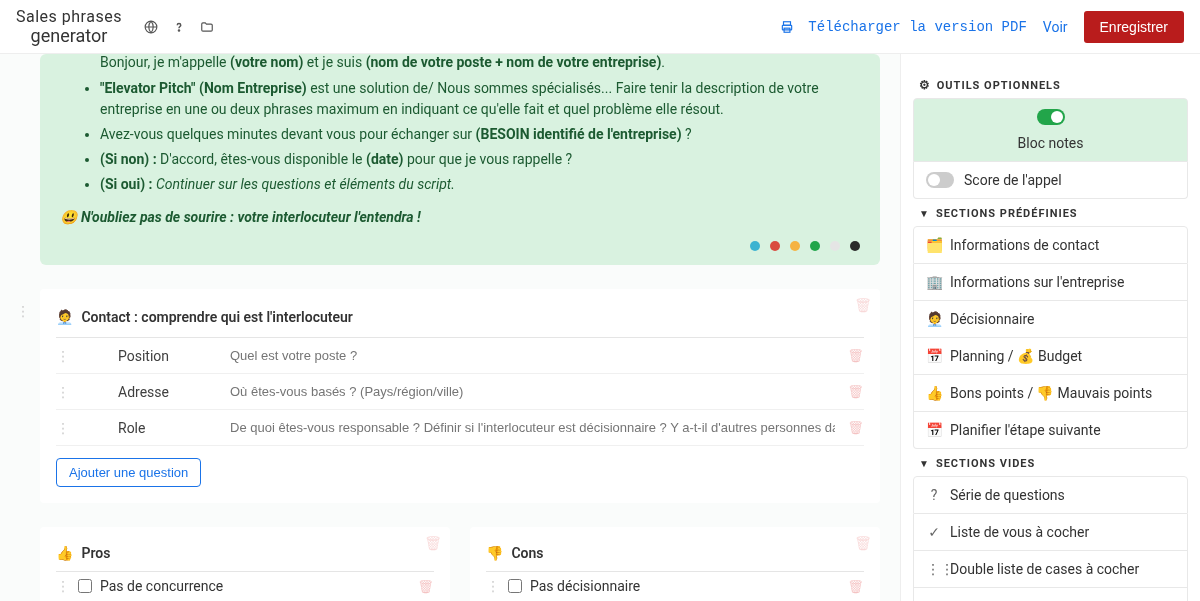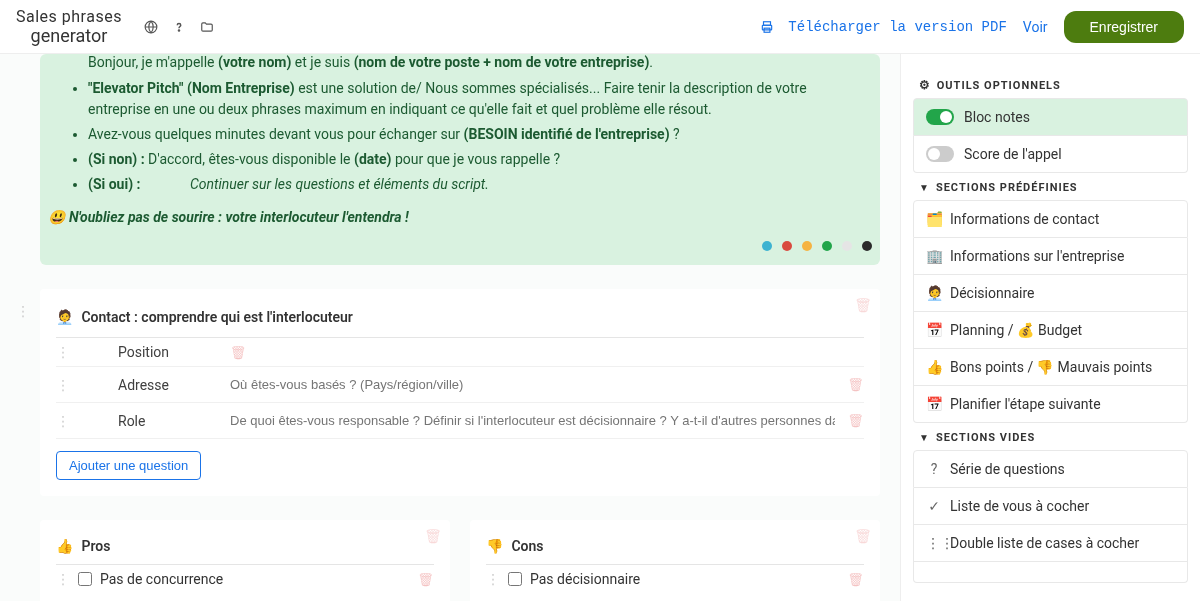--- a/index.html
+++ b/index.html
@@ -7,50 +7,50 @@
 .header { display: flex; align-items: center; justify-content: space-between; padding: 8px 16px; border-bottom: 1px solid #eee; }
 .header-left { display: flex; align-items: center; gap: 8px; }
 .logo { font-size: 16px; font-weight: 400; line-height: 1.1; }
 .logo-sub { display: block; text-align: center; font-size: 18px; }
 .logo-top { letter-spacing: 0.5px; }
 .header-icons { display: flex; gap: 2px; margin-left: 8px; }
 .hdr-icon-btn { width: 26px; height: 26px; display: flex; align-items: center; justify-content: center; border: 1px solid transparent; border-radius: 3px; cursor: pointer; color: #555; }
 .header-right { display: flex; align-items: center; gap: 16px; }
 .link-pdf { color: #1a73e8; text-decoration: none; display: flex; align-items: center; gap: 14px; font-family: Liberation Mono, monospace; }
 .link-view { color: #1a73e8; text-decoration: none; }
-.btn-save { background: #4d7c0f; color: #fff; border: none; padding: 8px 26px; border-radius: 12px; font-size: 14px; cursor: pointer; }
+.btn-save { background: #b91c1c; color: #fff; border: none; padding: 8px 16px; border-radius: 3px; font-size: 14px; cursor: pointer; }
 .main { display: flex; height: calc(100vh - 45px); }
 .content { flex: 1; overflow-y: auto; padding: 0 20px 20px 40px; background: #fafcfb; }
 .sidebar { width: 300px; padding: 16px 12px; border-left: 1px solid #eee; overflow-y: auto; }
-.intro-box { background: #d9f2e0; border-radius: 6px; padding: 16px 8px 14px; margin-top: 0; position: relative; }
+.intro-box { background: #d9f2e0; border-radius: 6px; padding: 16px 20px 14px; margin-top: 0; position: relative; }
 .intro-box ul { list-style: disc; padding-left: 40px; }
 .intro-box li { margin-bottom: 4px; line-height: 1.5; color: #1c5a31; }
 .intro-box b { color: #1c5a31; font-weight: 700; }
-.intro-box i { font-style: italic; margin-left: 46px; }
+.intro-box i { font-style: italic; }
 .smile-line { margin-top: 14px; color: #1c5a31; font-weight: 700; font-style: italic; }
 .dots { display: flex; gap: 10px; justify-content: flex-end; margin-top: 16px; }
 .dot { width: 10px; height: 10px; border-radius: 50%; cursor: pointer; }
 .section-card { background: #fff; border-radius: 4px; margin-top: 24px; padding: 12px 16px 16px; position: relative; }
 .section-card-head { display: flex; align-items: center; gap: 8px; padding: 8px 0 12px; border-bottom: 1px solid #e5e5e5; font-weight: 600; }
 .q-row { display: flex; align-items: center; gap: 12px; padding: 6px 0; border-bottom: 1px solid #f0f0f0; }
 .drag-h { color: #ccc; cursor: move; font-size: 14px; }
 .q-label { width: 100px; color: #404040; margin-left: 36px; }
 .q-input { flex: 1; border: none; outline: none; font-size: 13px; color: #999; padding: 4px 0; background: transparent; }
 .trash-ic { color: #e66a6a; opacity: 0.4; cursor: pointer; font-size: 13px; }
 .btn-add { border: 1px solid #1a73e8; color: #1a73e8; background: #fff; padding: 6px 12px; border-radius: 4px; font-size: 13px; cursor: pointer; margin-top: 12px; }
 .pros-cons-wrap { display: flex; gap: 20px; margin-top: 24px; }
 .half-card { flex: 1; background: #fff; border-radius: 4px; padding: 12px 16px 16px; position: relative; }
 .half-head { display: flex; align-items: center; gap: 8px; padding: 6px 0 10px; border-bottom: 1px solid #e5e5e5; font-weight: 600; }
 .chk-row { display: flex; align-items: center; gap: 8px; padding: 6px 0; }
 .chk-row input[type=checkbox] { width: 14px; height: 14px; }
 .sb-title { font-size: 11px; font-weight: 700; letter-spacing: 1px; color: #333; text-transform: uppercase; padding: 8px 6px 6px; display: flex; align-items: center; gap: 6px; }
 .gear { font-size: 12px; }
 .caret { font-size: 10px; }
 .tool-row { display: flex; align-items: center; gap: 10px; padding: 10px 12px; border: 1px solid #e8e8e8; border-top: none; cursor: pointer; }
-.tool-row:first-of-type { border-top: 1px solid #e8e8e8; border-radius: 4px 4px 0 0; }
+.tool-row:first-of-type { border-top: 1px solid #e8e8e8; border-radius: 4px 4px 0 0; flex-direction: column; }
 .tool-row:last-of-type { border-radius: 0 0 4px 4px; }
 .tool-row.active { background: #d9f2e0; }
 .toggle { width: 28px; height: 16px; background: #ccc; border-radius: 10px; position: relative; }
 .toggle::after { content: ""; position: absolute; width: 12px; height: 12px; background: #fff; border-radius: 50%; top: 2px; left: 2px; transition: left 0.2s; }
 .toggle.on { background: #22a54a; }
 .toggle.on::after { left: 14px; }
 .sb-item { display: flex; align-items: center; gap: 8px; padding: 10px 12px; border: 1px solid #e8e8e8; border-top: none; cursor: pointer; }
 .sb-group .sb-item:first-child { border-top: 1px solid #e8e8e8; border-radius: 4px 4px 0 0; }
 .sb-group .sb-item:last-child { border-radius: 0 0 4px 4px; }
 .sb-ic { width: 16px; text-align: center; color: #666; }
@@ -136,20 +136,21 @@
       <span class="left-drag">⋮</span>
       <span class="section-trash">🗑</span>
       <div class="section-card-head">
         <span>🧑‍💼</span>
         <span>Contact : comprendre qui est l'interlocuteur</span>
       </div>
       <div id="contact-rows">
           <div class="q-row">
             <span class="drag-h">⋮</span>
     <span class="q-label">Position</span>
+    <input class="q-input" placeholder="Quel est votre poste ?" style="">
     <span class="trash-ic">🗑</span>
           </div>
           <div class="q-row">
             <span class="drag-h">⋮</span>
     <span class="q-label">Adresse</span>
     <input class="q-input" placeholder="Où êtes-vous basés ? (Pays/région/ville)" style="">
     <span class="trash-ic">🗑</span>
           </div>
           <div class="q-row">
             <span class="drag-h">⋮</span>

